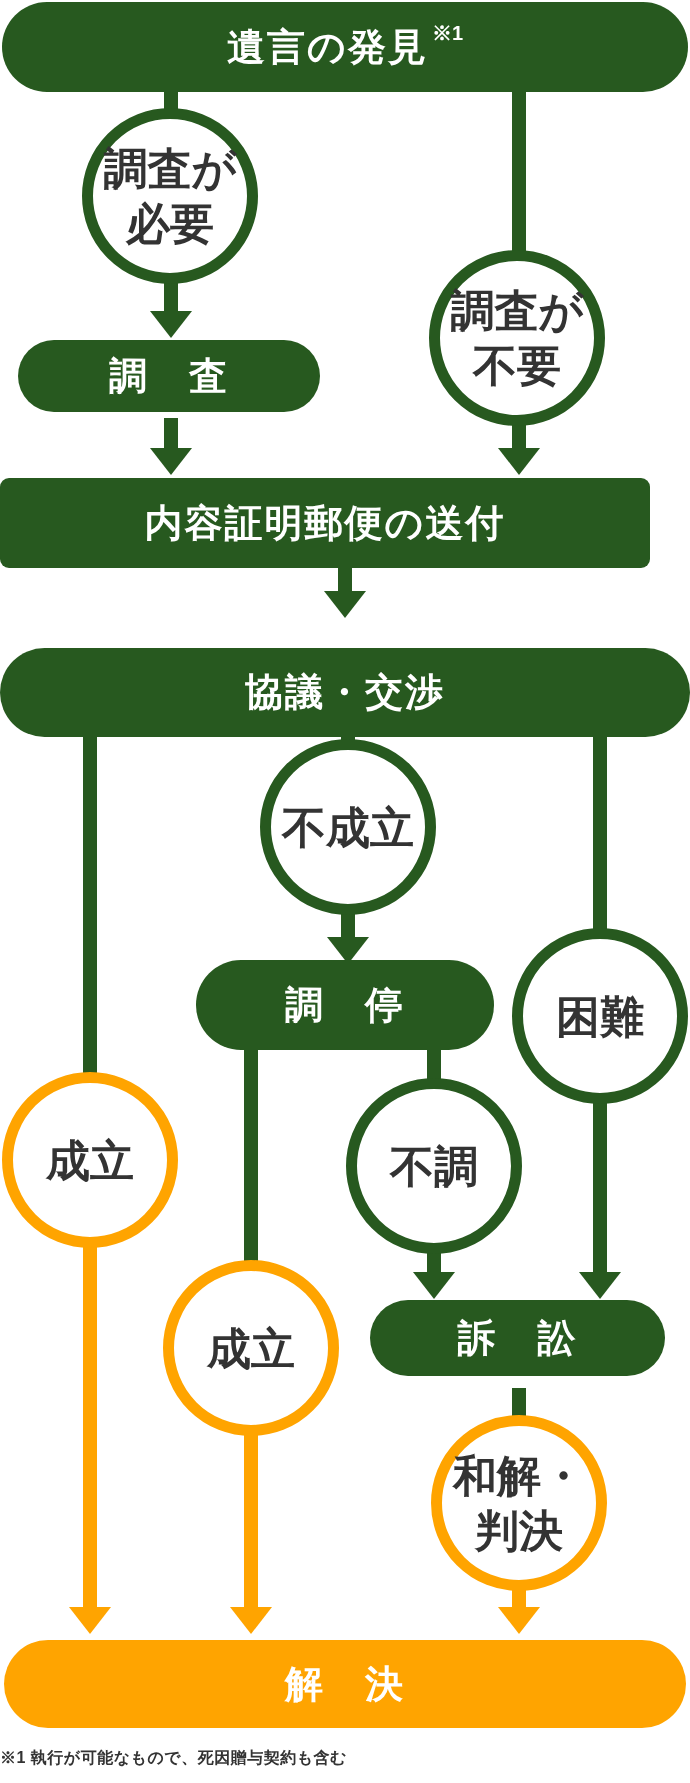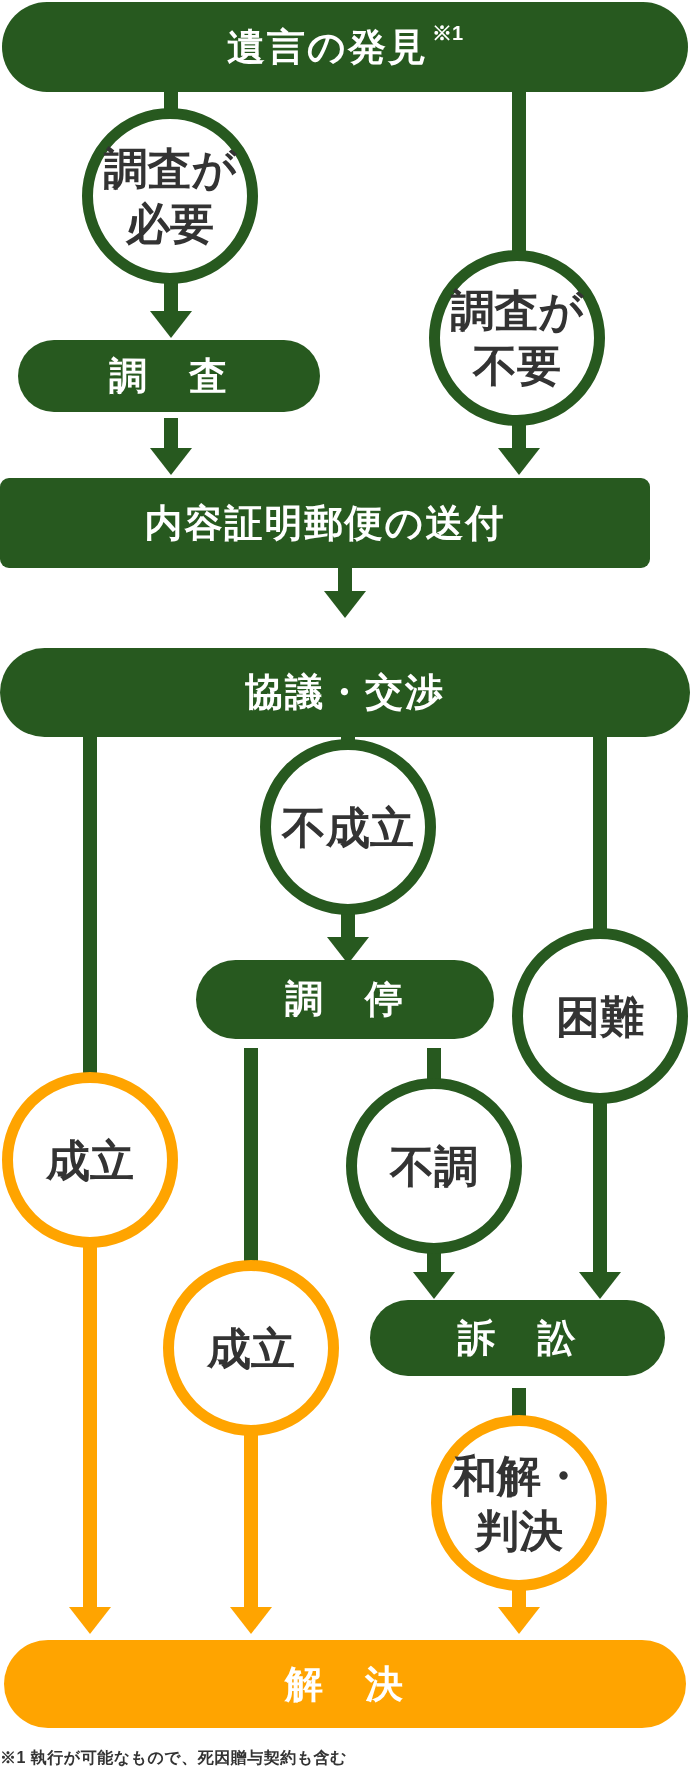--- a/index.html
+++ b/index.html
@@ -105,21 +105,21 @@
   </div>
 
   <div class="pill" style="left:0px;top:478px;width:650px;height:90px;border-radius:9px;align-items:center;">
     <span>内容証明郵便の送付</span>
   </div>
 
   <div class="pill" style="left:0px;top:620px;width:690px;height:89px;border-radius:45px;margin-top:28px;">
     <span>協議・交渉</span>
   </div>
 
-  <div class="pill" style="left:196px;top:960px;width:298px;height:79px;border-radius:45px;">
+  <div class="pill" style="left:196px;top:960px;width:298px;height:90px;border-radius:45px;">
     <span>調　停</span>
   </div>
 
   <div class="pill" style="left:370px;top:1300px;width:295px;height:76px;border-radius:45px;">
     <span>訴　訟</span>
   </div>
 
   <div class="pill orange" style="left:4px;top:1640px;width:682px;height:88px;border-radius:44px;">
     <span>解　決</span>
   </div>

